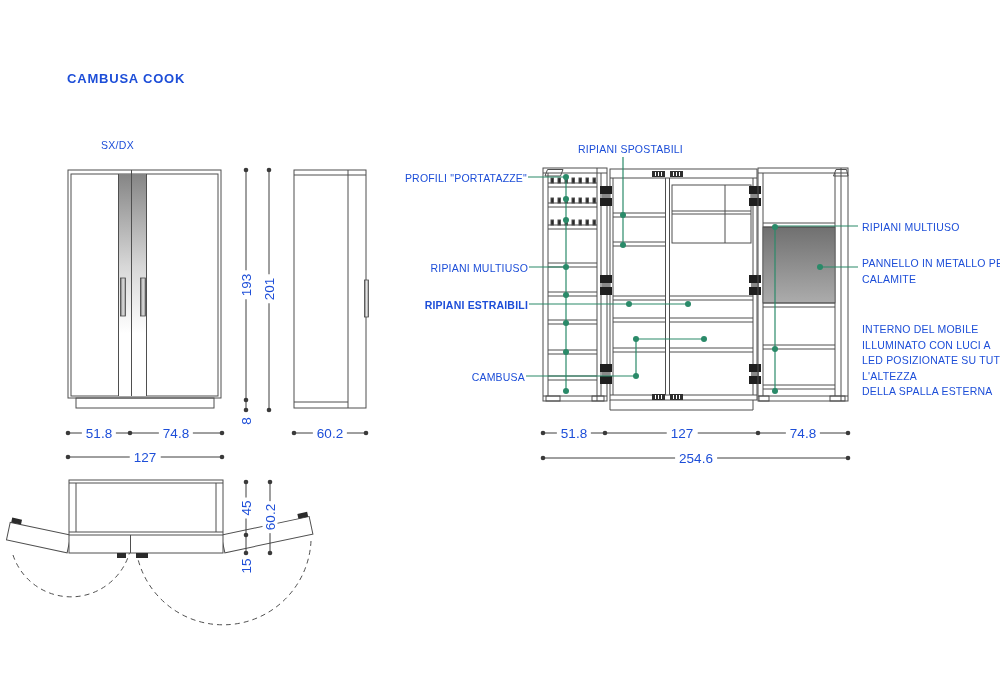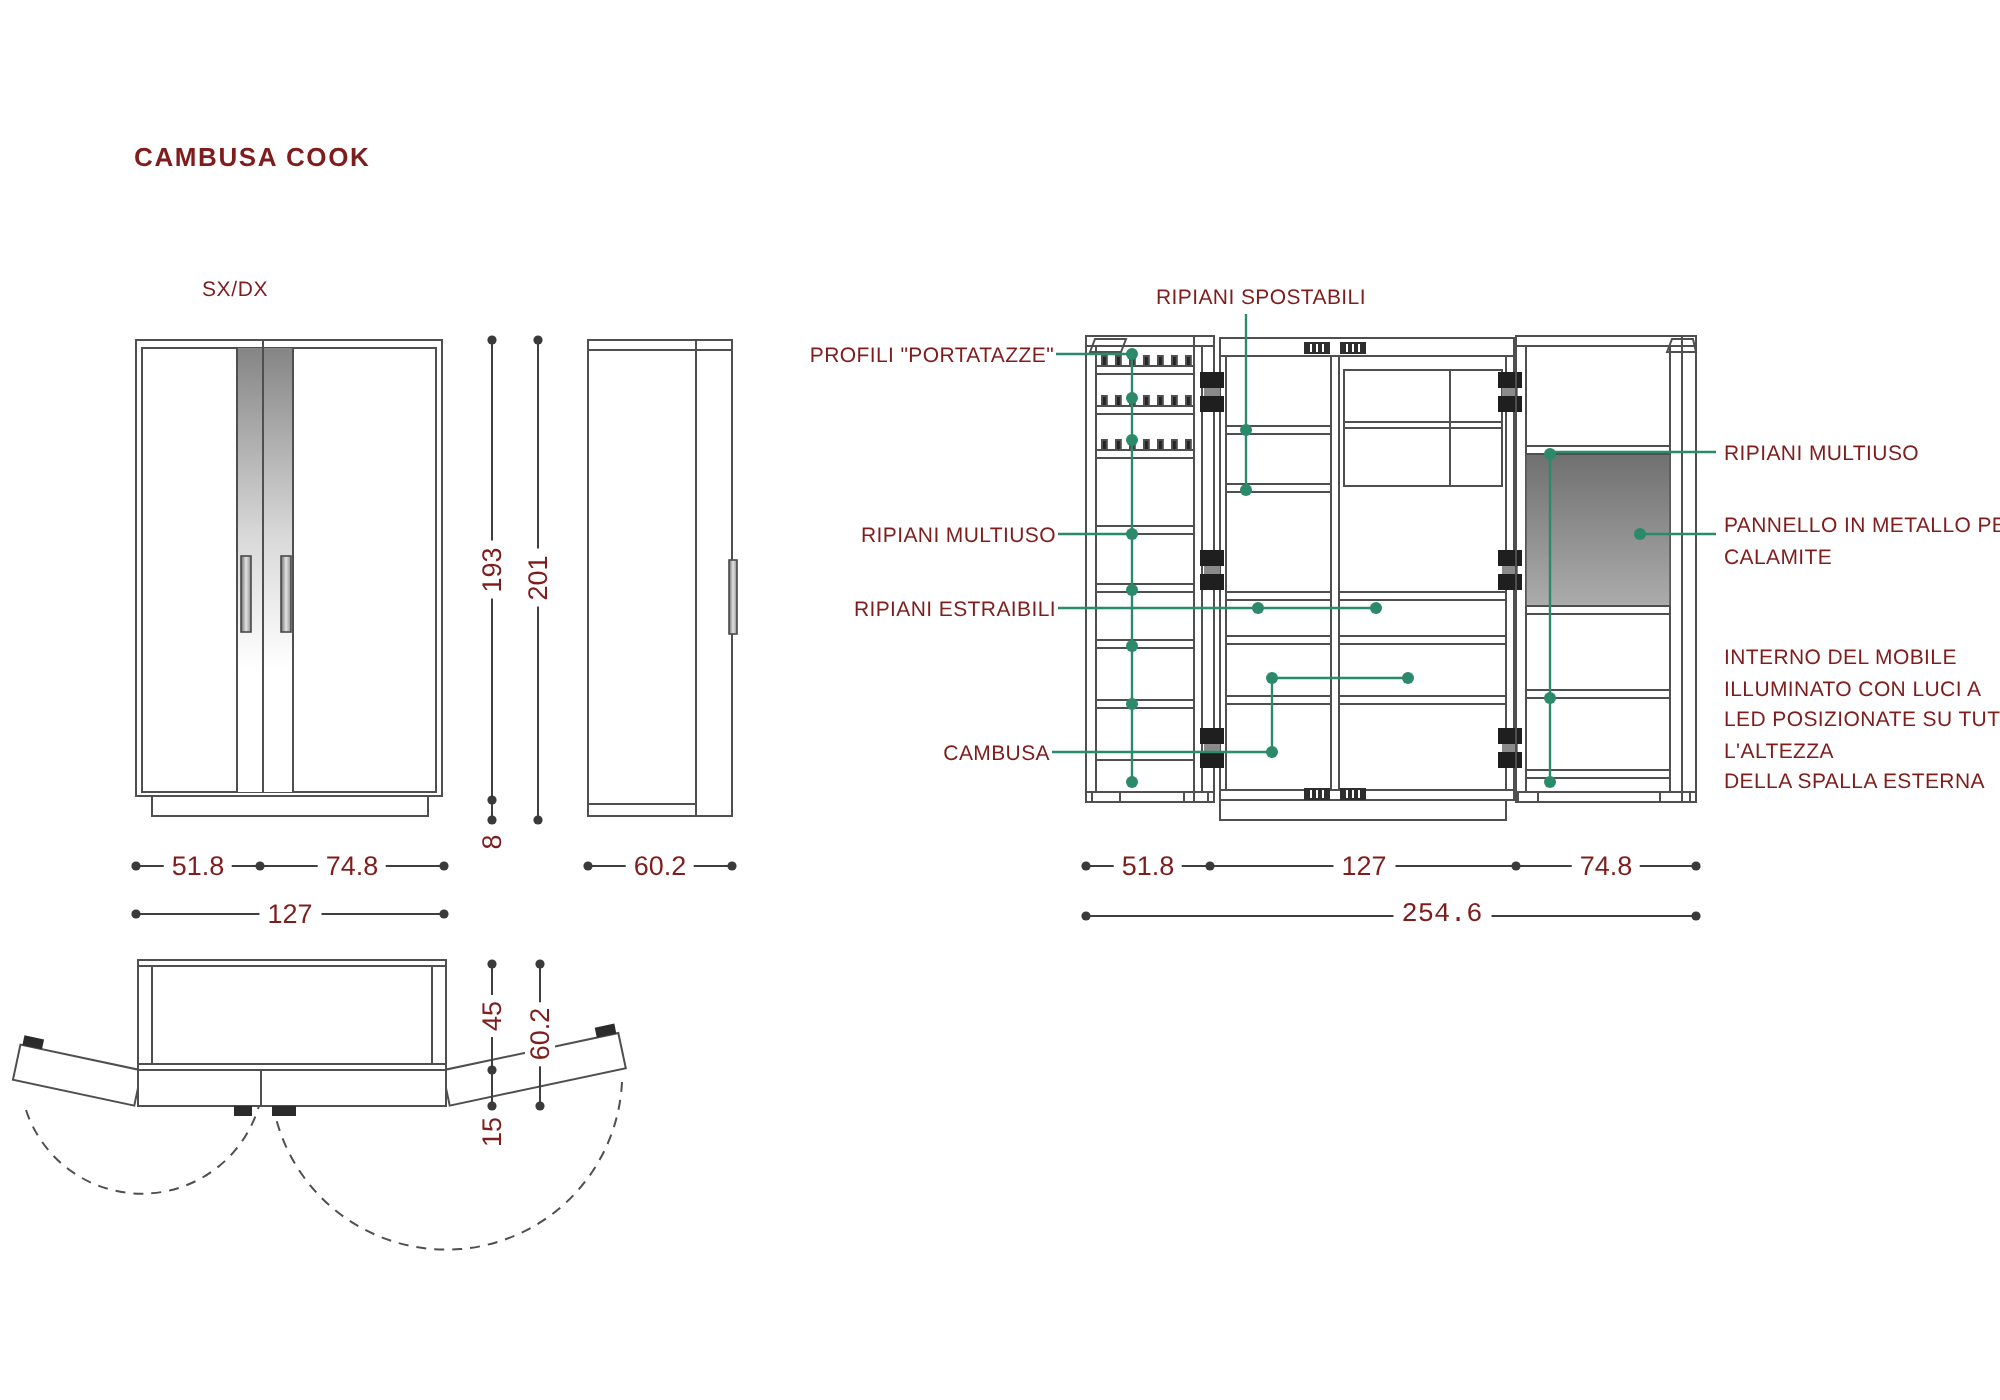--- a/index.html
+++ b/index.html
@@ -1,17 +1,17 @@
 <!DOCTYPE html>
 <html><head>
 <meta charset="utf-8">
 <style>
   html,body{margin:0;padding:0;background:#fff;}
   .page{position:relative;width:1000px;height:700px;background:#ffffff;overflow:hidden;
-        font-family:"Liberation Sans",sans-serif;color:#7f1d1d;}
+        font-family:"Liberation Sans",sans-serif;color:#1d4ed8;}
   svg{position:absolute;left:0;top:0;}
   .title{position:absolute;left:67px;top:71px;font-size:13px;font-weight:bold;letter-spacing:.8px;}
   .variant{position:absolute;left:67px;top:139px;font-size:10.5px;letter-spacing:.3px;margin-left:34px;}
   .lbl{position:absolute;font-size:10.5px;letter-spacing:.2px;white-space:nowrap;line-height:15.5px;}
   .lbl-r{text-align:right;}
   .dim{position:absolute;font-size:13.5px;background:#fff;padding:0 4px;white-space:nowrap;
        transform:translate(-50%,-50%);}
   .dim.rot{transform:translate(-50%,-50%) rotate(-90deg);padding:0 3px;}
 </style>
 </head>
@@ -282,21 +282,21 @@
     <circle cx="820" cy="267" r="3"></circle>
   </g>
 </svg>
 
 <div class="title">CAMBUSA COOK</div>
 <div class="variant">SX/DX</div>
 
 <div class="lbl" style="left:578px;top:142px;text-align:right;">RIPIANI SPOSTABILI</div>
 <div class="lbl lbl-r" style="right:473px;top:171px;">PROFILI "PORTATAZZE"</div>
 <div class="lbl lbl-r" style="right:472px;top:261px;">RIPIANI MULTIUSO</div>
-<div class="lbl lbl-r" style="right:472px;top:298px;">RIPIANI ESTRAIBILI</div>
+<div class="lbl lbl-r" style="right:472px;top:298px;font-weight:bold;">RIPIANI ESTRAIBILI</div>
 <div class="lbl lbl-r" style="right:475px;top:370px;">CAMBUSA</div>
 <div class="lbl" style="left:862px;top:220px;">RIPIANI MULTIUSO</div>
 <div class="lbl" style="left:862px;top:256px;">
   <div>PANNELLO IN METALLO PER</div>
   <div>CALAMITE</div>
 </div>
 <div class="lbl" style="left:862px;top:322px;">
   <div>INTERNO DEL MOBILE</div>
   <div>ILLUMINATO CON LUCI A</div>
   <div>LED POSIZIONATE SU TUTTA</div>
@@ -307,18 +307,18 @@
 <div class="dim" style="left:99px;top:433px;">51.8</div>
 <div class="dim" style="left:176px;top:433px;">74.8</div>
 <div class="dim" style="left:145px;top:457px;">127</div>
 <div class="dim" style="left:330px;top:433px;">60.2</div>
 <div class="dim rot" style="left:246px;top:285px;">193</div>
 <div class="dim rot" style="left:269px;top:289px;">201</div>
 <div class="dim rot" style="left:246px;top:421px;">8</div>
 <div class="dim" style="left:574px;top:433px;">51.8</div>
 <div class="dim" style="left:682px;top:433px;">127</div>
 <div class="dim" style="left:803px;top:433px;">74.8</div>
-<div class="dim" style="left:721px;top:458px;font-family:Liberation Mono, monospace;">254.6</div>
+<div class="dim" style="left:696px;top:458px;">254.6</div>
 <div class="dim rot" style="left:246px;top:508px;">45</div>
 <div class="dim rot" style="left:270px;top:517px;">60.2</div>
 <div class="dim rot" style="left:246px;top:566px;background:transparent;">15</div>
 
 </div>
 
 </body></html>

